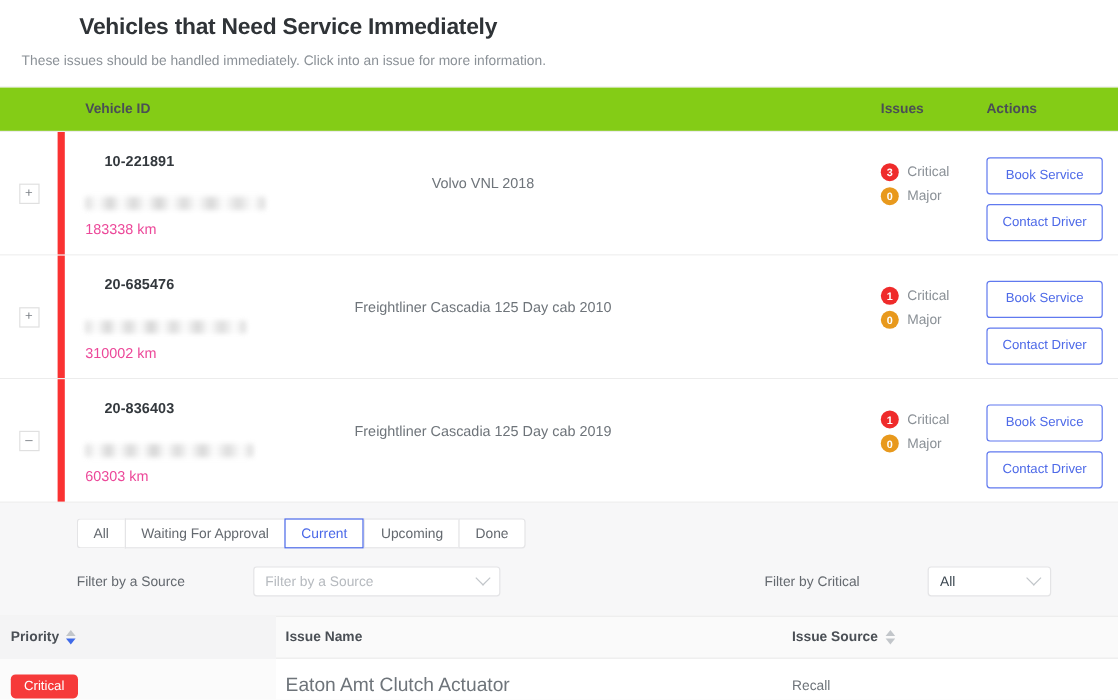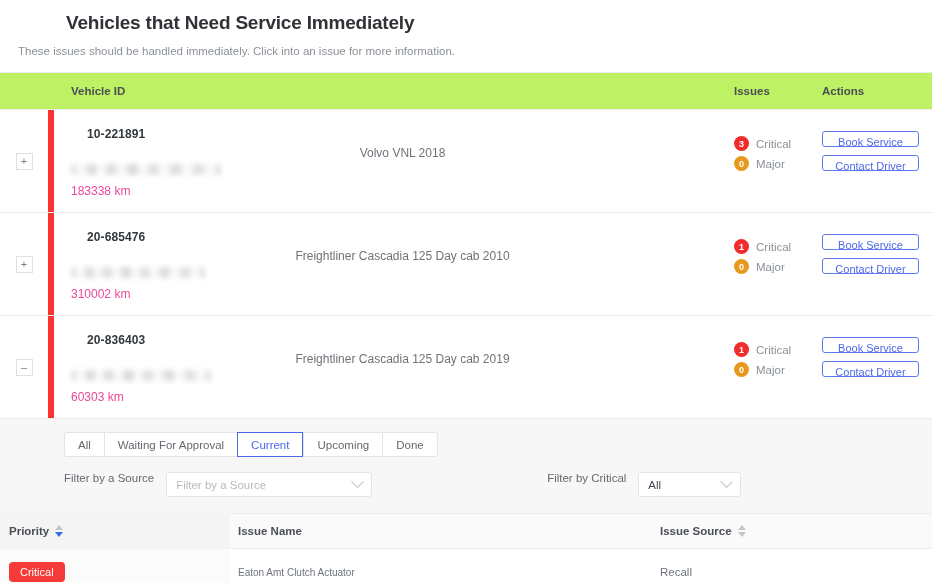--- a/index.html
+++ b/index.html
@@ -37,21 +37,21 @@
   .outer-table {
     margin-top: 13px;
     width: 932px;
     border-top: 1px solid #ececec;
   }
 
   .outer-head {
     display: flex;
     align-items: center;
     height: 37px;
-    background: #bef264;
+    background: #84cc16;
     border-bottom: 1px solid #ececec;
   }
 
   .col-exp   { width: 48px; flex: 0 0 48px; }
   .col-stripe{ width: 6px;  flex: 0 0 6px; }
   .col-main  { flex: 1 1 auto; padding-left: 17px; }
   .col-issues{ width: 88px; flex: 0 0 88px; }
   .col-act   { width: 110px; flex: 0 0 110px; }
 
   .outer-head .hcell {
@@ -180,21 +180,21 @@
   
   .actions-cell {
     width: 110px;
     flex: 0 0 110px;
     padding-top: 21px;
   }
 
   .act-btn {
     display: block;
     width: 97px;
-    height: 16px;
+    height: 31px;
     line-height: 21px;
     text-align: center;
     border: 1px solid #6079ef;
     border-radius: 3px;
     background: #ffffff;
     color: #4e6ae8;
     font-size: 11px;
     font-family: "Liberation Sans", sans-serif;
     cursor: pointer;
     margin-bottom: 8px;
@@ -232,24 +232,25 @@
 
   .seg-btn.active {
     border: 1px solid #4a68e8;
     color: #4a68e8;
     position: relative;
     z-index: 2;
   }
 
   .filters-row {
     display: flex;
-    align-items: flex-start;
+    align-items: center;
     margin-left: 64px;
     margin-top: 15px;
     margin-bottom: 16px;
+    gap: 45px;
   }
 
   .filter-label {
     font-size: 11.5px;
     color: #64696f;
     margin-right: 12px;
   }
 
   .filter-select {
     height: 25px;
@@ -335,21 +336,21 @@
   }
 
   .ir-priority {
     width: 230px; flex: 0 0 230px;
     height: 47px;
     display: flex; align-items: center;
     padding-left: 9px;
     background: #fbfbfb;
   }
 
-  .ir-name   { width: 430px; flex: 0 0 430px; padding-left: 8px; font-size: 10px; color: #6e747a; }
+  .ir-name   { width: 430px; flex: 0 0 430px; padding-left: 8px; font-size: 16px; color: #6e747a; }
   .ir-source { flex: 1 1 auto; font-size: 11.5px; color: #6e747a; }
 
   .pill {
     display: inline-flex;
     align-items: center;
     justify-content: center;
     height: 20px;
     padding: 0 11px;
     border-radius: 4px;
     font-size: 11px;

